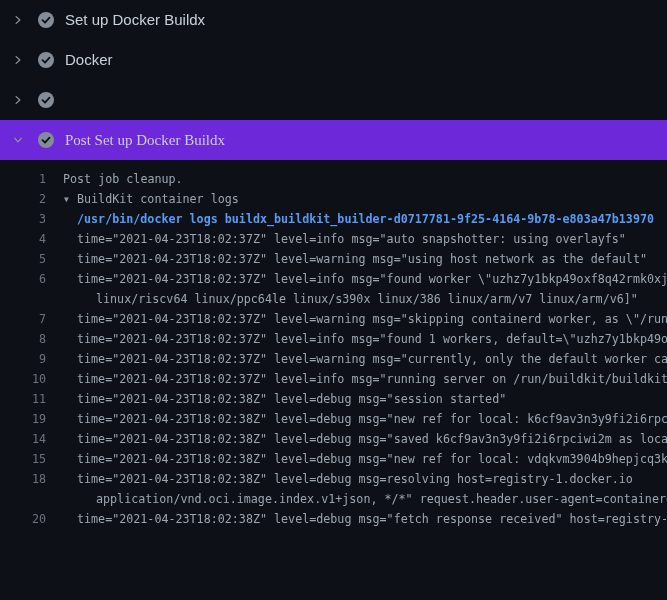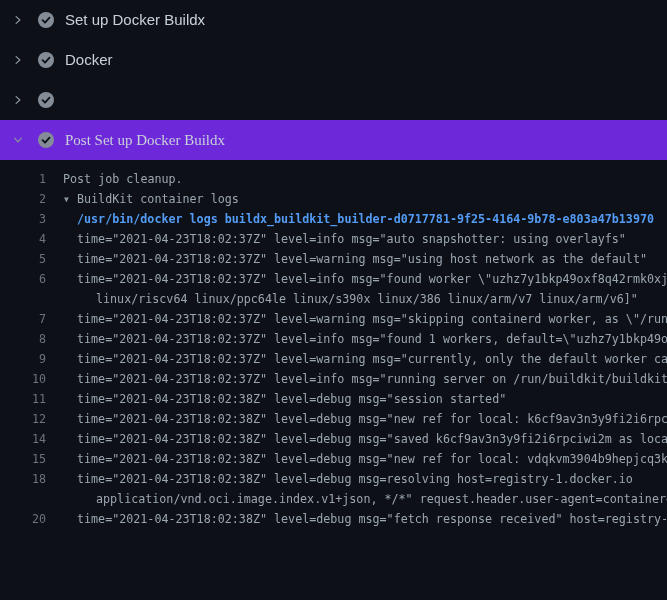--- a/index.html
+++ b/index.html
@@ -120,20 +120,20 @@
       <div class="log-row command"><span class="log-num">3</span><span class="log-text">/usr/bin/docker logs buildx_buildkit_builder-d0717781-9f25-4164-9b78-e803a47b13970</span></div>
       <div class="log-row log"><span class="log-num">4</span><span class="log-text">time="2021-04-23T18:02:37Z" level=info msg="auto snapshotter: using overlayfs"</span></div>
       <div class="log-row log"><span class="log-num">5</span><span class="log-text">time="2021-04-23T18:02:37Z" level=warning msg="using host network as the default"</span></div>
       <div class="log-row log"><span class="log-num">6</span><span class="log-text">time="2021-04-23T18:02:37Z" level=info msg="found worker \"uzhz7y1bkp49oxf8q42rmk0xj</span></div>
       <div class="log-row wrap"><span class="log-text">linux/riscv64 linux/ppc64le linux/s390x linux/386 linux/arm/v7 linux/arm/v6]"</span></div>
       <div class="log-row log"><span class="log-num">7</span><span class="log-text">time="2021-04-23T18:02:37Z" level=warning msg="skipping containerd worker, as \"/run</span></div>
       <div class="log-row log"><span class="log-num">8</span><span class="log-text">time="2021-04-23T18:02:37Z" level=info msg="found 1 workers, default=\"uzhz7y1bkp49o</span></div>
       <div class="log-row log"><span class="log-num">9</span><span class="log-text">time="2021-04-23T18:02:37Z" level=warning msg="currently, only the default worker ca</span></div>
       <div class="log-row log"><span class="log-num">10</span><span class="log-text">time="2021-04-23T18:02:37Z" level=info msg="running server on /run/buildkit/buildkit</span></div>
       <div class="log-row log"><span class="log-num">11</span><span class="log-text">time="2021-04-23T18:02:38Z" level=debug msg="session started"</span></div>
-      <div class="log-row log"><span class="log-num">12</span><span class="log-text">time="2021-04-23T18:02:38Z" level=debug msg="new ref for local: k6cf9av3n3y9fi2i6rpc</span></div>
+      <div class="log-row log"><span class="log-num">19</span><span class="log-text">time="2021-04-23T18:02:38Z" level=debug msg="new ref for local: k6cf9av3n3y9fi2i6rpc</span></div>
       <div class="log-row log"><span class="log-num">14</span><span class="log-text">time="2021-04-23T18:02:38Z" level=debug msg="saved k6cf9av3n3y9fi2i6rpciwi2m as loca</span></div>
       <div class="log-row log"><span class="log-num">15</span><span class="log-text">time="2021-04-23T18:02:38Z" level=debug msg="new ref for local: vdqkvm3904b9hepjcq3k</span></div>
       <div class="log-row log"><span class="log-num">18</span><span class="log-text">time="2021-04-23T18:02:38Z" level=debug msg=resolving host=registry-1.docker.io</span></div>
       <div class="log-row wrap"><span class="log-text">application/vnd.oci.image.index.v1+json, */*" request.header.user-agent=containerd/1.4</span></div>
       <div class="log-row log"><span class="log-num">20</span><span class="log-text">time="2021-04-23T18:02:38Z" level=debug msg="fetch response received" host=registry-</span></div>
     </div>
 </div>
 
 </body></html>

